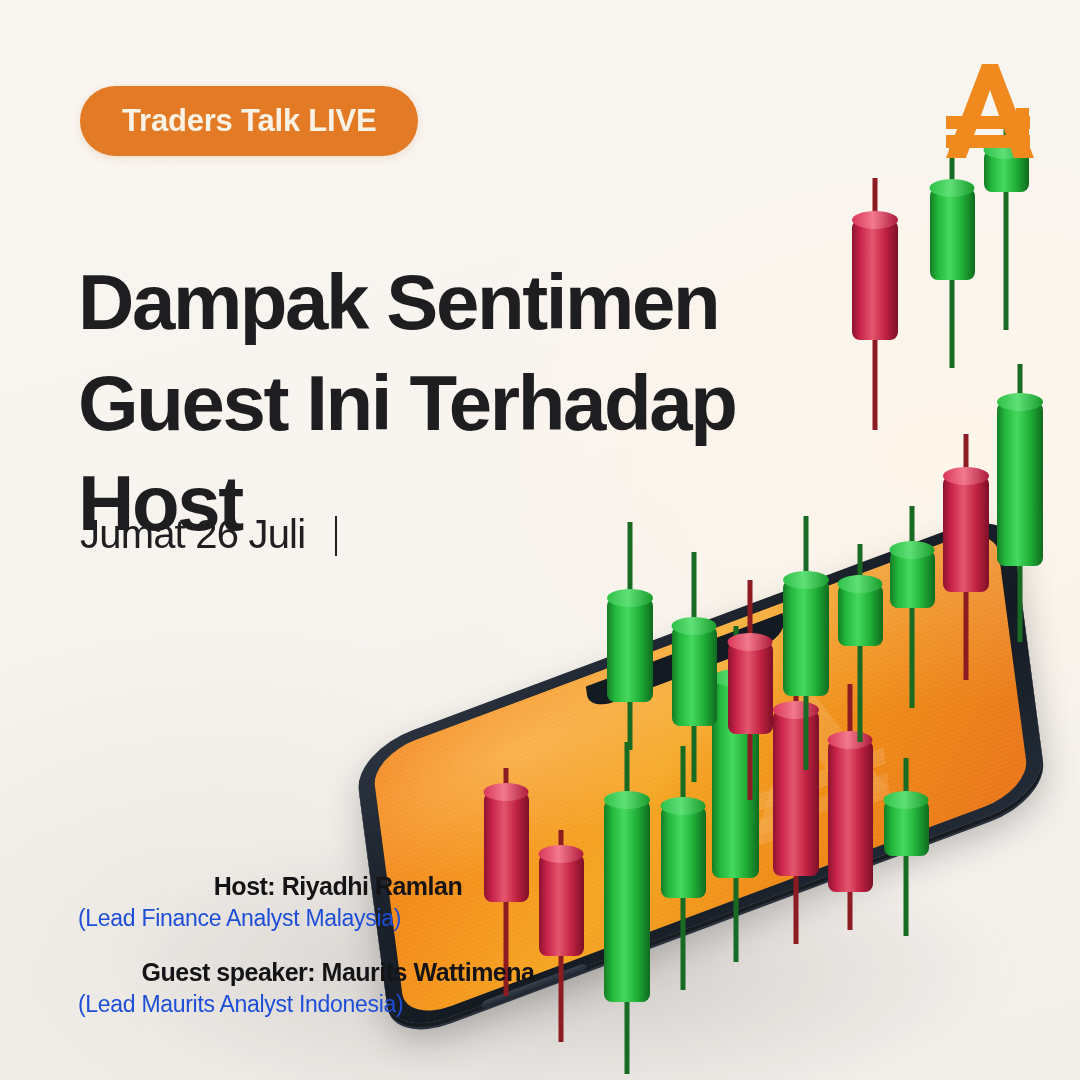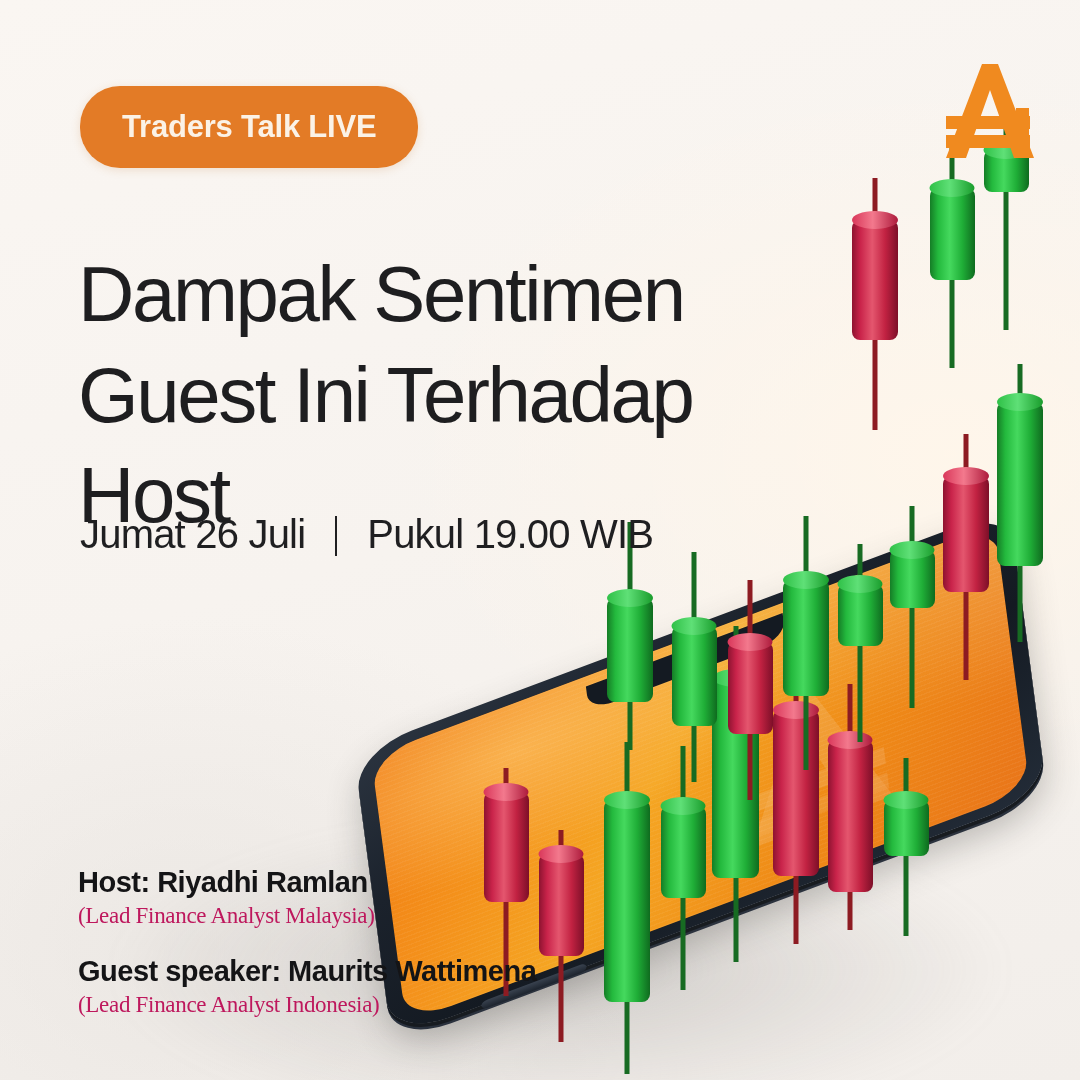--- a/index.html
+++ b/index.html
@@ -43,46 +43,46 @@
     right: 30px;
     width: 120px;
     height: 110px;
   }
 
   
   .badge {
     position: absolute;
     left: 80px;
     top: 86px;
-    height: 82px;
+    height: 70px;
     padding: 0 42px;
     display: flex;
     align-items: center;
     border-radius: 40px;
     background: #e37b26;
     box-shadow: 0 2px 10px rgba(190,110,40,0.18);
   }
   .badge-label {
     color: #fbf2e6;
     font-size: 31px;
     font-weight: 700;
     letter-spacing: -0.2px;
     white-space: nowrap;
   }
 
   
   .headline {
     position: absolute;
     left: 78px;
-    top: 192px;
+    top: 200px;
     width: 760px;
     color: #1e1e20;
     font-size: 78px;
     line-height: 1.29;
-    font-weight: 400;
+    font-weight: 700;
     letter-spacing: -2.4px;
     font-stretch: condensed;
   }
   .headline .hl-line { display: block; white-space: nowrap; }
 
   .subline {
     position: absolute;
     left: 80px;
     top: 512px;
     color: #1f1f21;
@@ -107,33 +107,33 @@
   .credits {
     position: absolute;
     left: 78px;
     bottom: 62px;
     width: 520px;
   }
   .credit-block { margin-bottom: 26px; }
   .credit-block:last-child { margin-bottom: 0; margin-top: 22px; }
   .credit-name {
     color: #141416;
-    font-size: 29px;
+    font-size: 25px;
     font-weight: 700;
     letter-spacing: -0.5px;
     white-space: nowrap;
     margin-bottom: 4px;
+    text-align: center;
   }
   .credit-role {
-    color: #be185d;
+    color: #1d4ed8;
     font-size: 23px;
     font-weight: 400;
     letter-spacing: -0.3px;
     white-space: nowrap;
-    font-family: Liberation Serif, serif;
   }
 
   
   .artwork {
     position: absolute;
     left: 330px;
     top: 330px;
     width: 760px;
     height: 760px;
   }
@@ -406,27 +406,26 @@
 
   <h1 class="headline">
     <span class="hl-line">Dampak Sentimen</span>
     <span class="hl-line">Guest Ini Terhadap</span>
     <span class="hl-line">Host</span>
   </h1>
 
   <div class="subline">
     <span>Jumat 26 Juli</span>
     <span class="sep"></span>
-    <span>Pukul 19.00 WIB</span>
   </div>
 
   <div class="credits">
     <div class="credit-block">
       <div class="credit-name">Host: Riyadhi Ramlan</div>
       <div class="credit-role">(Lead Finance Analyst Malaysia)</div>
     </div>
     <div class="credit-block">
       <div class="credit-name">Guest speaker: Maurits Wattimena</div>
-      <div class="credit-role">(Lead Finance Analyst Indonesia)</div>
+      <div class="credit-role">(Lead Maurits Analyst Indonesia)</div>
     </div>
   </div>
 
 </div>
 
 </body></html>

